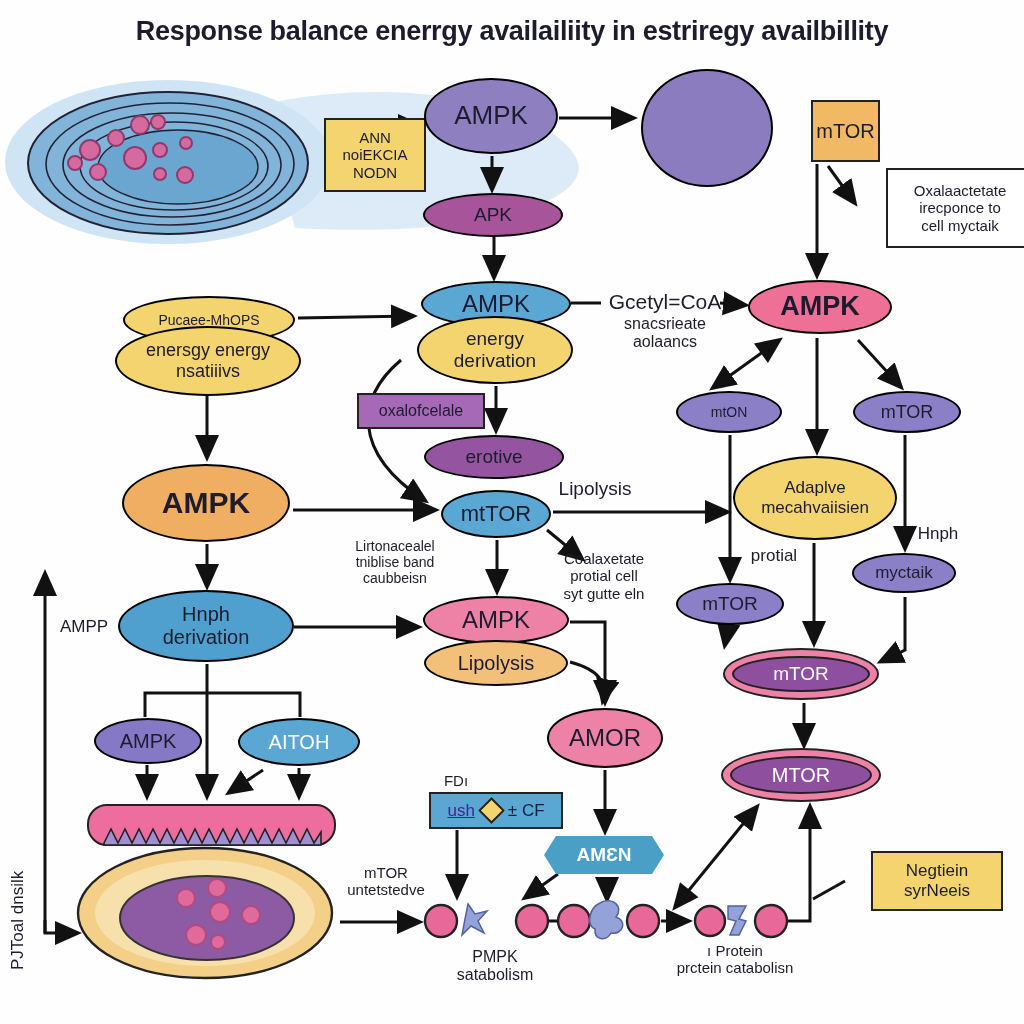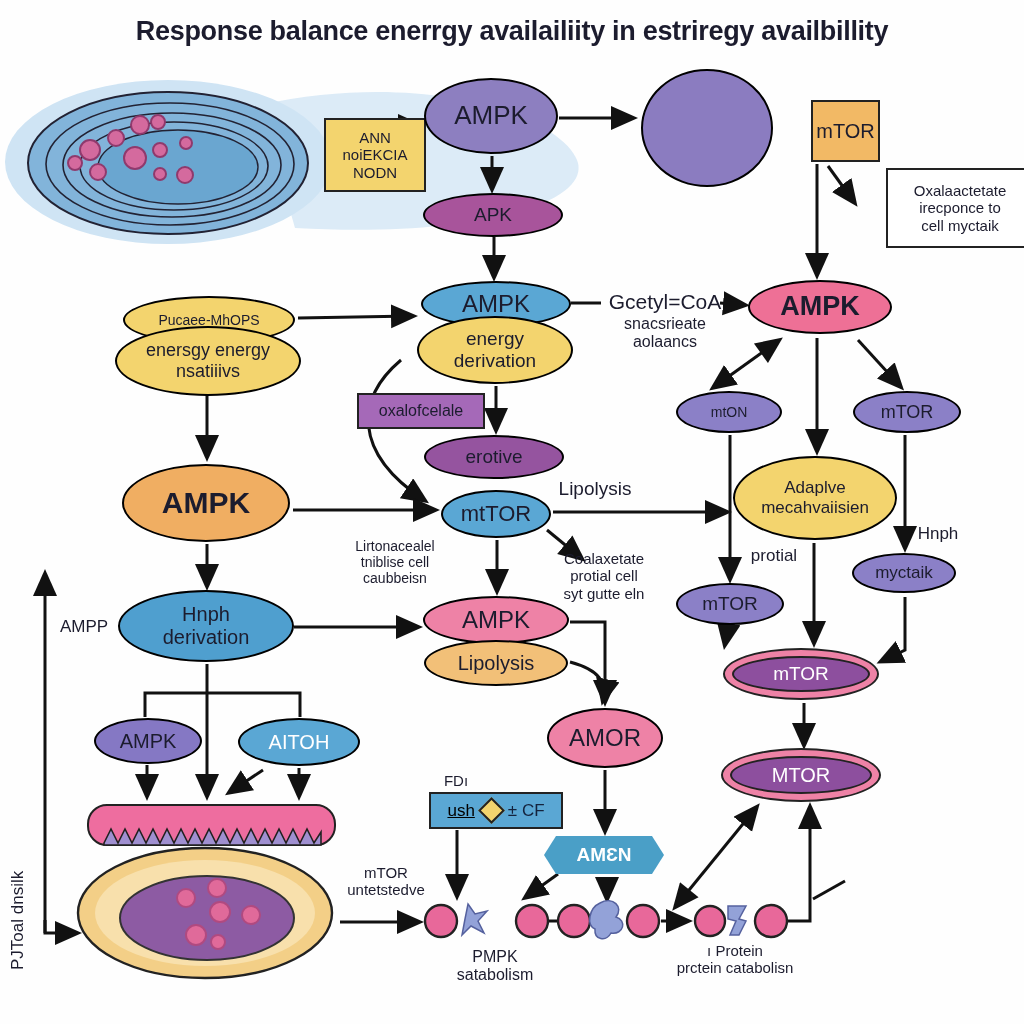--- a/index.html
+++ b/index.html
@@ -167,21 +167,21 @@
 
   <div class="node ellipse" style="left:123px;top:296px;width:172px;height:48px;background:#f3d46e;font-size:14px;">Pucaee-MhOPS</div>
   <div class="node ellipse" style="left:115px;top:326px;width:186px;height:70px;background:#f3d46e;font-size:18px;">enersgy energy
 nsatiiivs</div>
 
   <div class="node box" style="left:329px;top:393px;width:128px;height:36px;background:#a569b8;font-size:16px;">oxalofcelale</div>
   <div class="node ellipse" style="left:424px;top:435px;width:140px;height:44px;background:#95549f;font-size:19px;">erotive</div>
   <div class="node ellipse" style="left:441px;top:490px;width:110px;height:48px;background:#5aa7d4;font-size:22px;">mtTOR</div>
   <div class="label" style="left:550px;top:478px;width:90px;font-size:19px;">Lipolysis</div>
   <div class="label" style="left:328px;top:538px;width:134px;font-size:14px;">Lirtonacealel
-tniblise cell
+tniblise band
 caubbeisn</div>
   <div class="label" style="left:542px;top:550px;width:124px;font-size:15px;">Coalaxetate
 protial cell
 syt gutte eln</div>
 
   <div class="node ellipse" style="left:122px;top:464px;width:168px;height:78px;background:#f0ae62;font-size:30px;font-weight:bold;">AMPK</div>
   <div class="node ellipse" style="left:118px;top:590px;width:176px;height:72px;background:#4f9fcf;font-size:20px;">Hnph
 derivation</div>
   <div class="label" style="left:56px;top:617px;width:56px;font-size:17px;">AMPP</div>
 
@@ -190,21 +190,21 @@
   <div class="node ellipse" style="left:547px;top:708px;width:116px;height:60px;background:#ee82a6;font-size:24px;">AMOR</div>
 
   <div class="node ellipse" style="left:94px;top:718px;width:108px;height:46px;background:#8578c4;font-size:20px;">AMPK</div>
   <div class="node ellipse" style="left:238px;top:718px;width:122px;height:48px;background:#5aa7d4;font-size:20px;color:#fff;">AITOH</div>
   <div class="vlabel" style="left:8px;top:970px;font-size:17px;">PJToal dnsilk</div>
   <div class="label" style="left:336px;top:864px;width:100px;font-size:15px;">mTOR
 untetstedve</div>
 
   <div class="label" style="left:426px;top:772px;width:60px;font-size:15px;">FDı</div>
   <div class="node box" style="left:401px;top:792px;width:134px;height:37px;background:#5aa7d4;font-size:17px;">
-    <span style="color:#000000;text-decoration:underline;">ush</span>
+    <span style="color:#4c1d95;text-decoration:underline;">ush</span>
     <span class="diamond"></span>
     <span style="color:#14233d;">± CF</span>
   </div>
 
   <div class="node hex" style="left:544px;top:836px;width:120px;height:38px;background:#4a9fc7;font-size:19px;font-weight:bold;">AMƐN</div>
 
   <div class="label" style="left:425px;top:948px;width:140px;font-size:16px;">PMPK
 satabolism</div>
   <div class="label" style="left:652px;top:942px;width:166px;font-size:15px;">ı Protein
 prctein catabolisn</div>
@@ -219,14 +219,16 @@
   <div class="node ellipse" style="left:676px;top:583px;width:108px;height:42px;background:#8b80c7;font-size:19px;">mTOR</div>
   <div class="node ellipse" style="left:852px;top:553px;width:104px;height:40px;background:#8b80c7;font-size:17px;">myctaik</div>
 
   <div class="ring" style="left:723px;top:648px;width:156px;height:52px;background:#ee82a6;">
     <div class="ring-inner" style="background:#8d4f9e;font-size:19px;">mTOR</div>
   </div>
   <div class="ring" style="left:721px;top:748px;width:160px;height:54px;background:#ee82a6;">
     <div class="ring-inner" style="background:#8d4f9e;font-size:20px;">MTOR</div>
   </div>
 
+  <div class="node box" style="left:843px;top:851px;width:132px;height:60px;background:#f3d46e;font-size:17px;">Negtiein
+syrNeeis</div>
 
 </div>
 
 </body></html>

